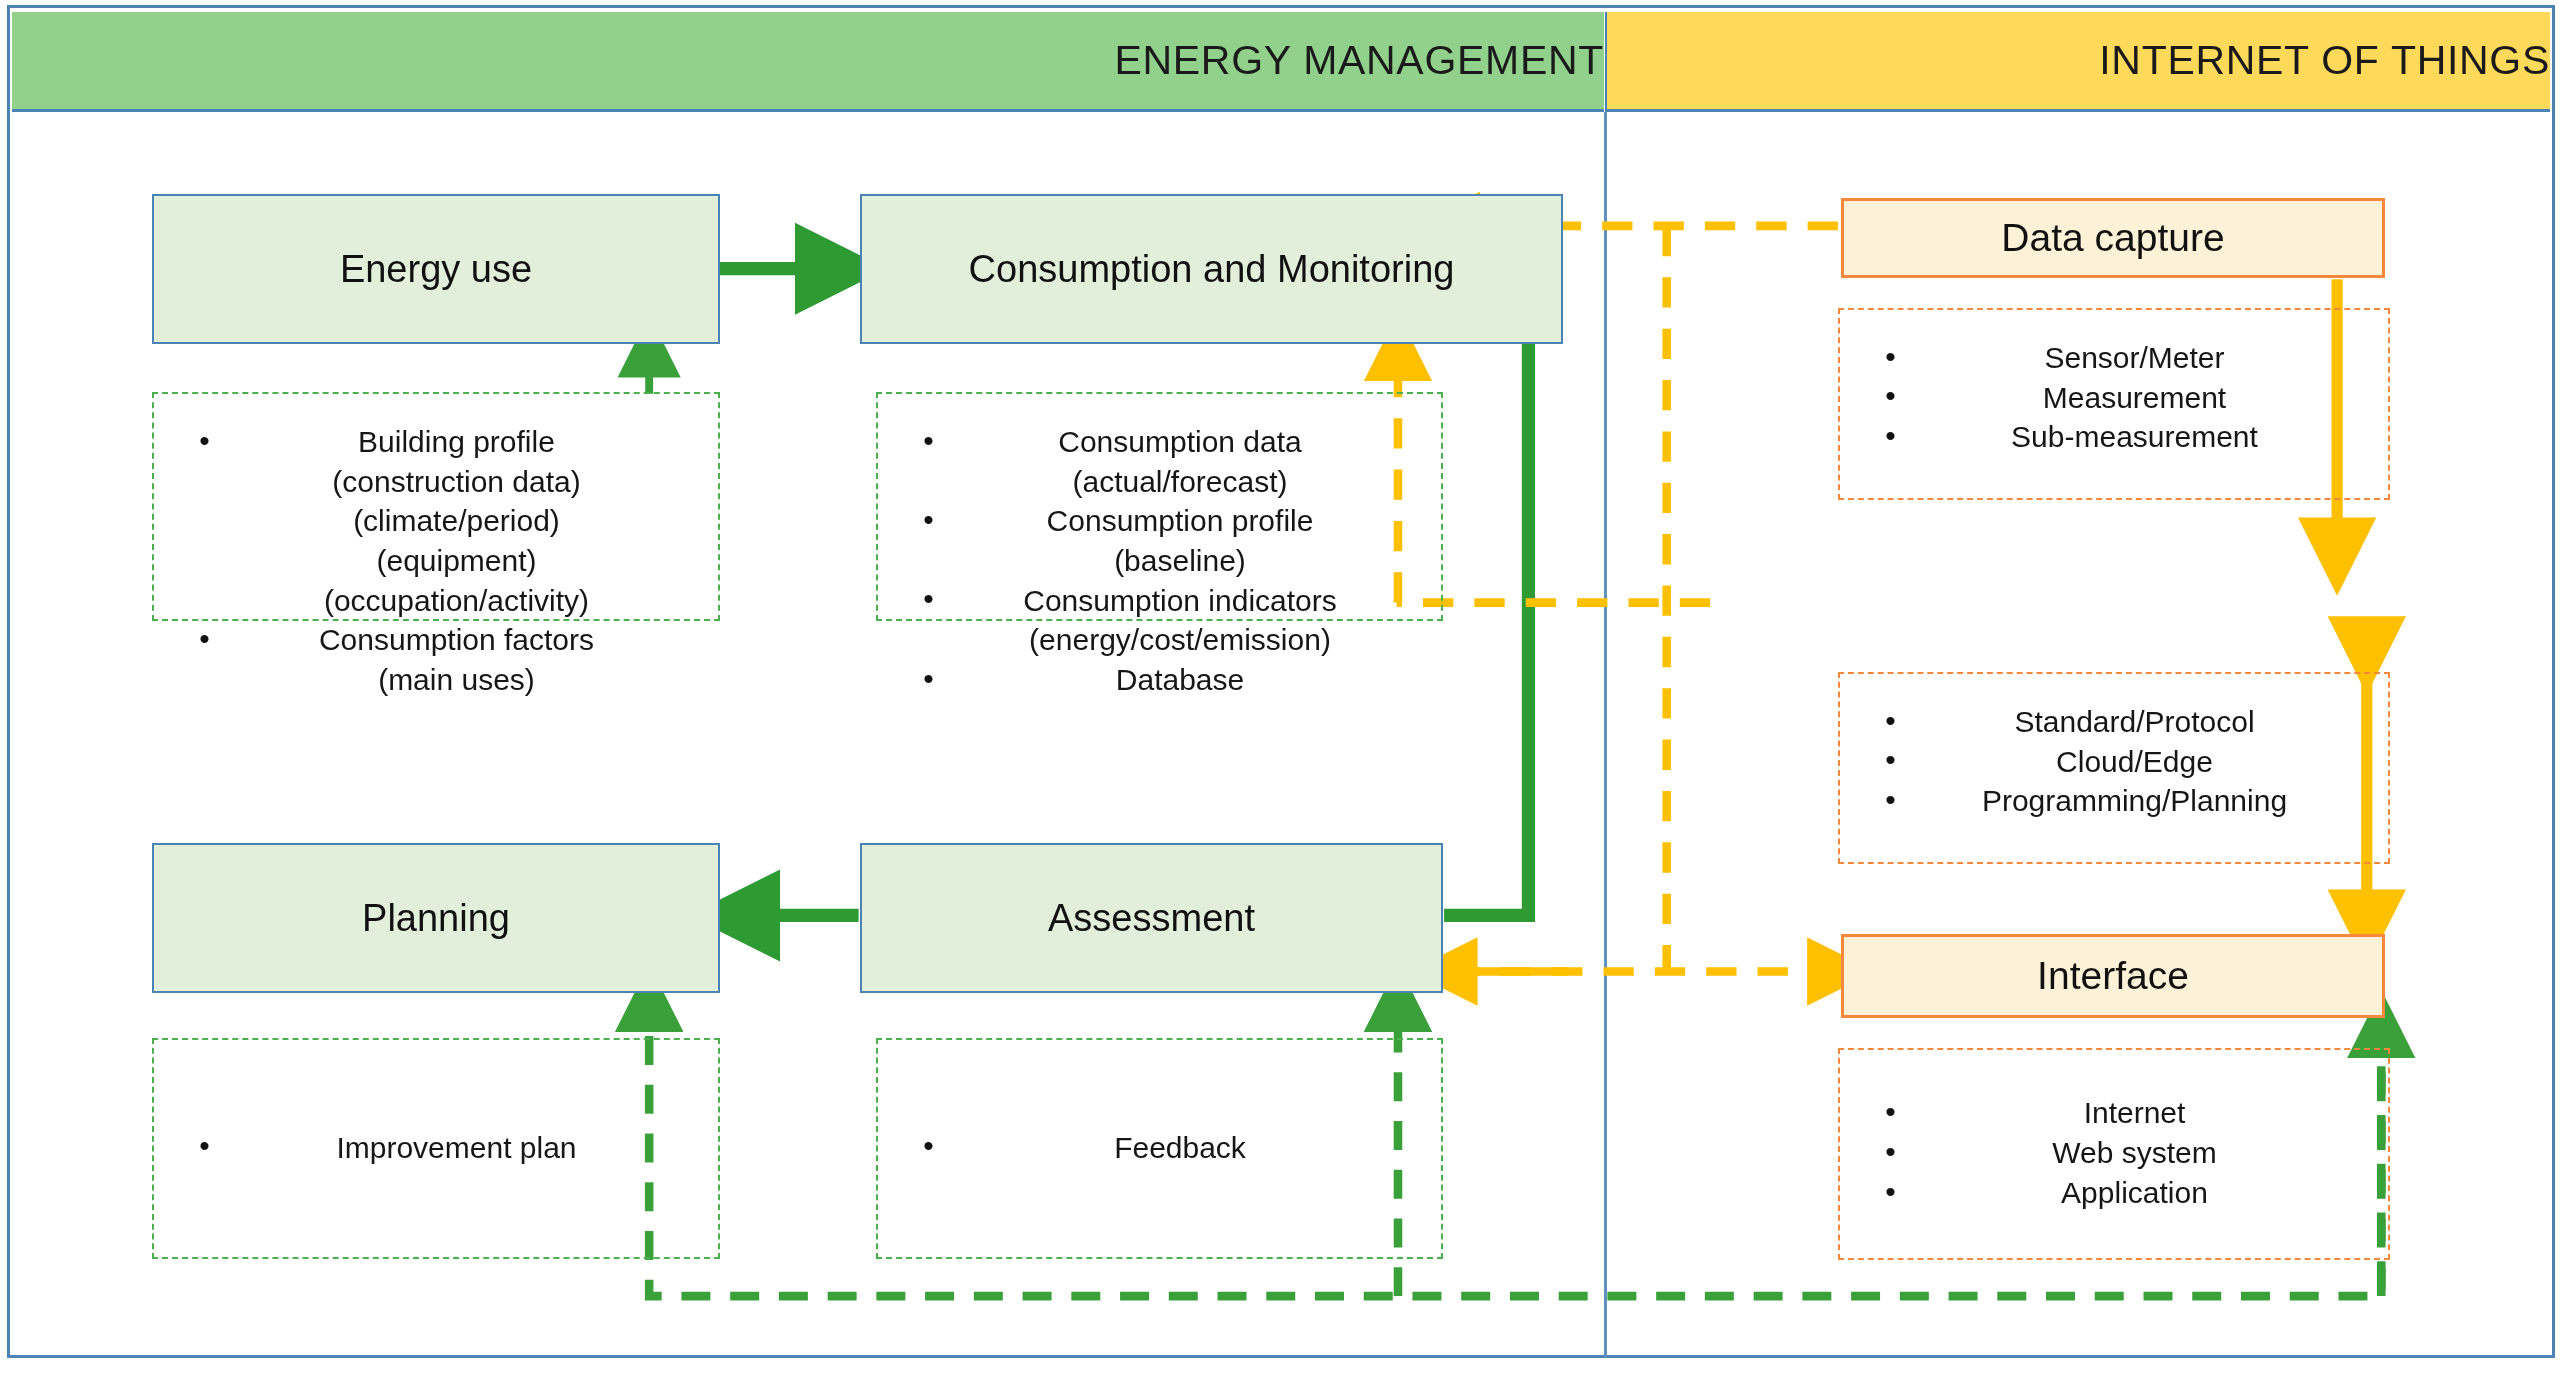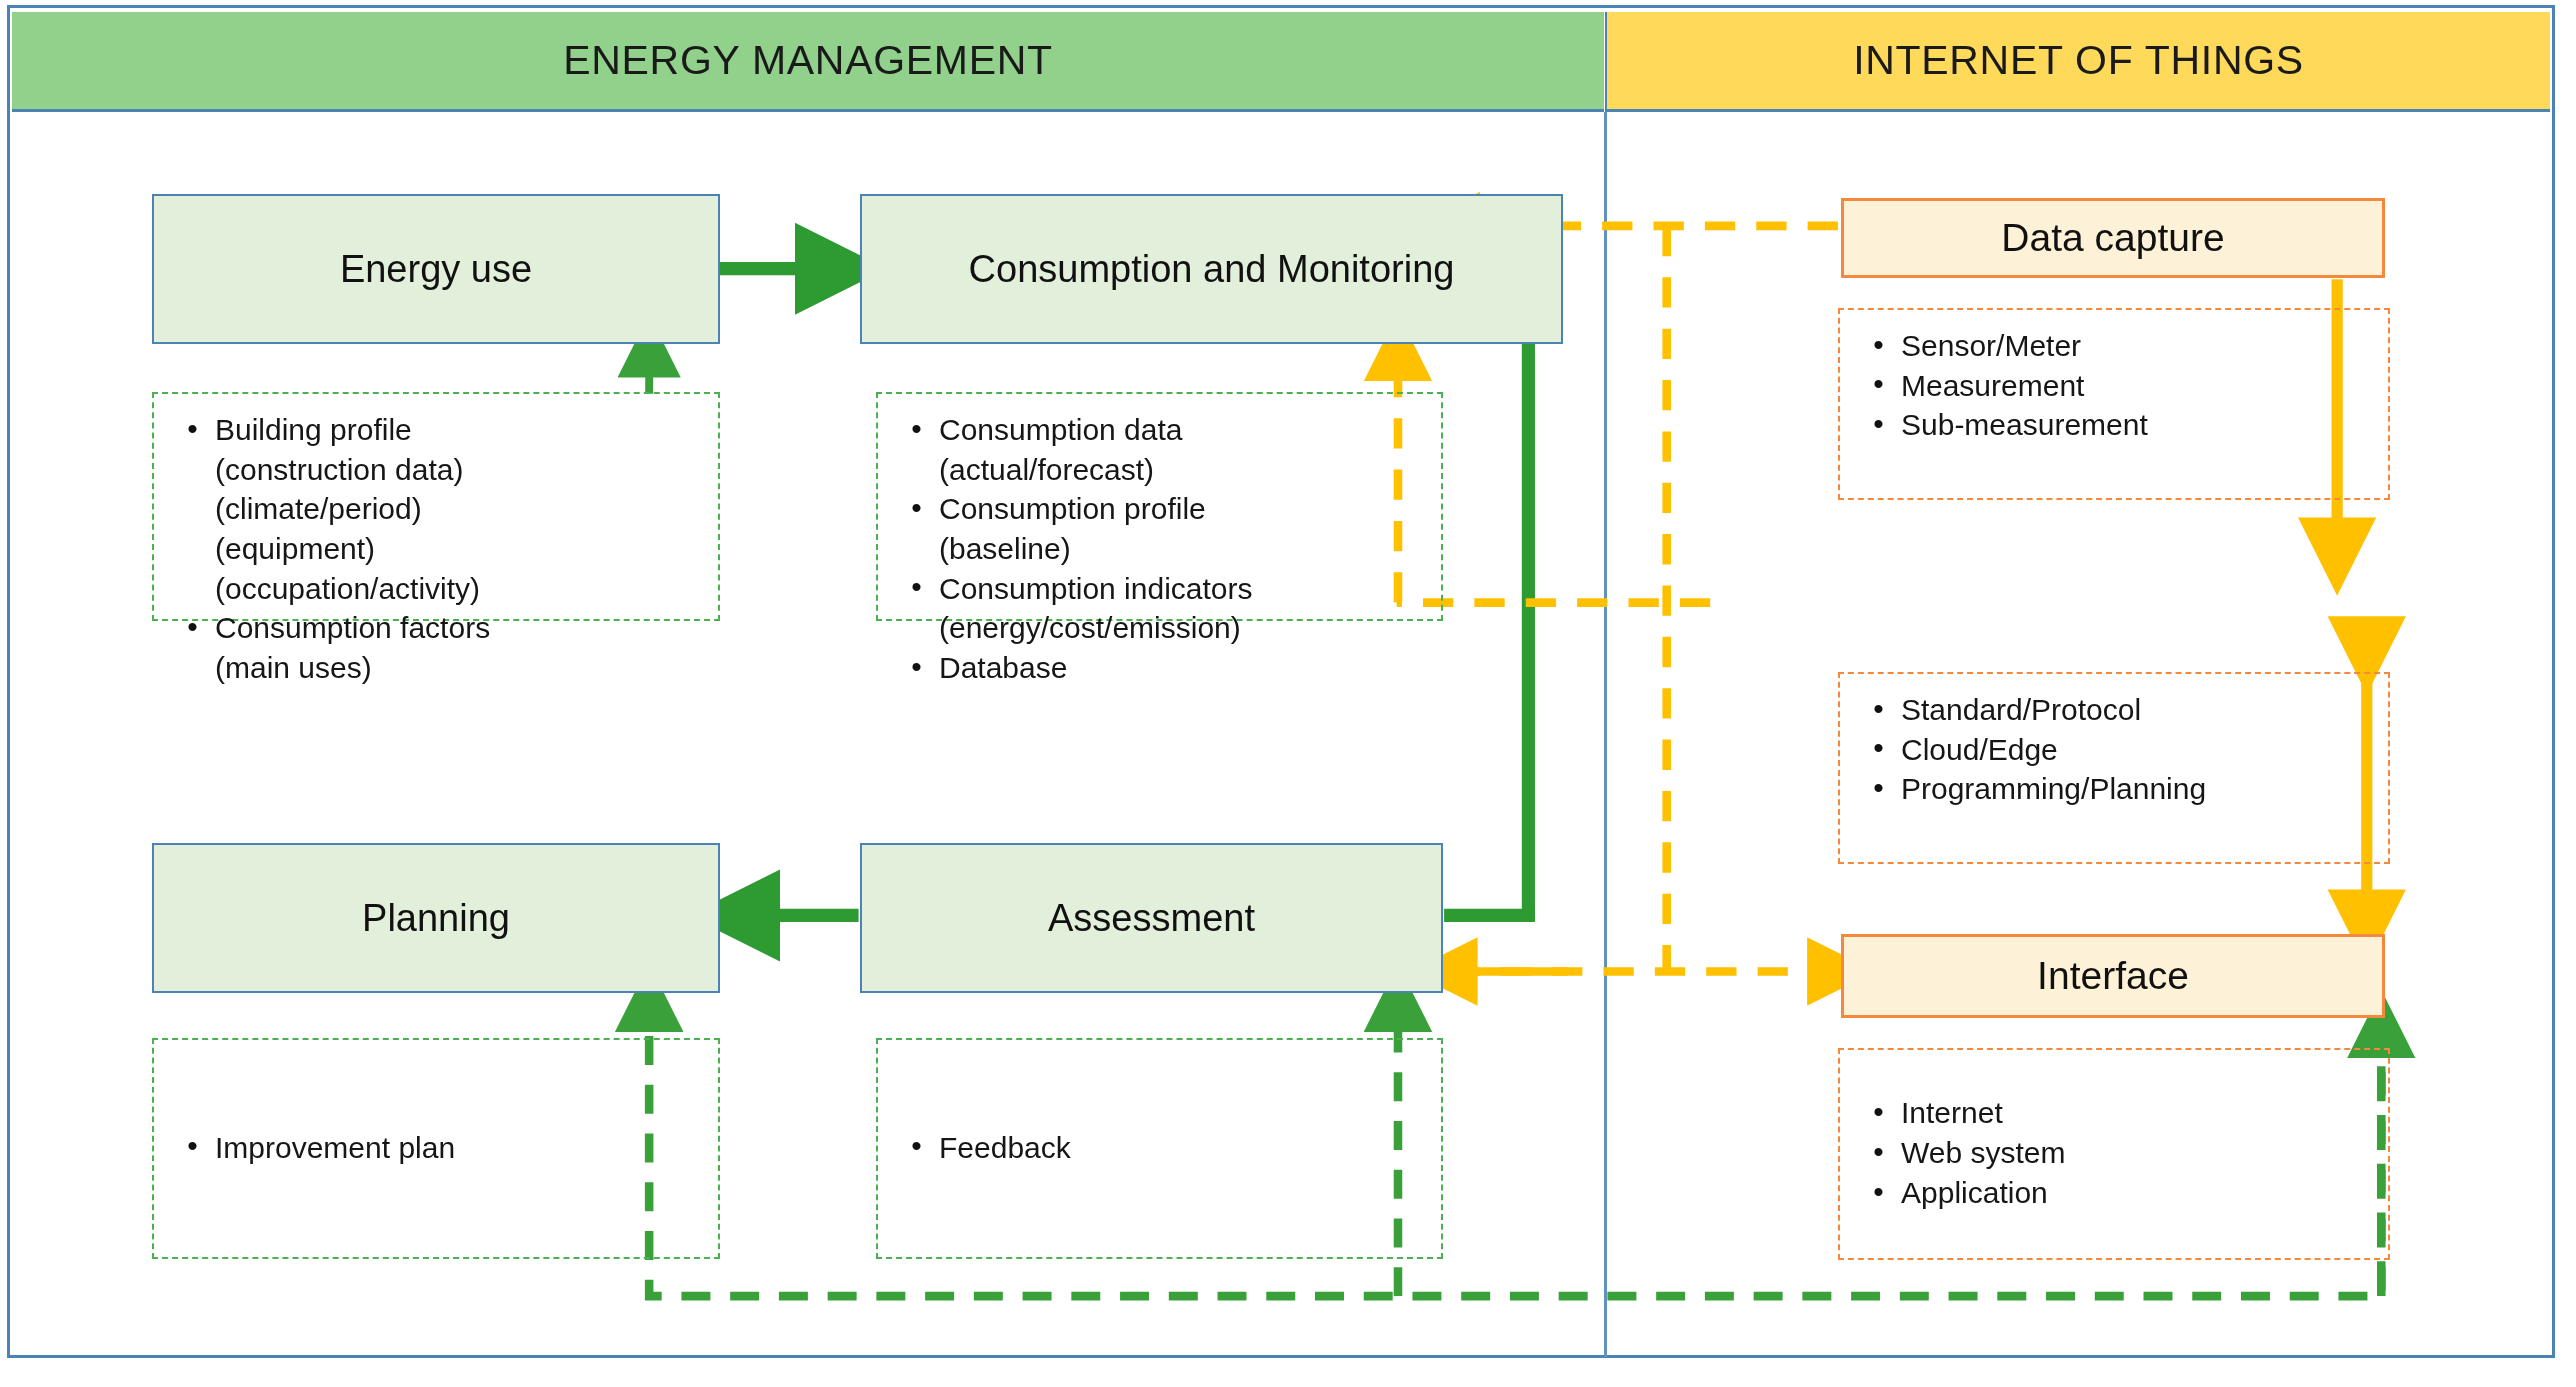--- a/index.html
+++ b/index.html
@@ -4,21 +4,21 @@
 <style>
   html,body{margin:0;padding:0;background:#fff;}
   body{font-family:"Liberation Sans",sans-serif;}
   #stage{position:relative;width:2576px;height:1387px;background:#ffffff;overflow:hidden;}
 
   
   .outer-frame{position:absolute;left:6.6px;top:5.3px;width:2548px;height:1353px;
       border:3.3px solid #4a83b4;box-sizing:border-box;background:#fff;}
 
   
-  .hdr{position:absolute;display:flex;align-items:center;justify-content:center;
+  .hdr{position:absolute;display:flex;align-items:center;justify-content:flex-end;
        box-sizing:border-box;}
   .hdr span{font-size:41px;color:#1a1a1a;letter-spacing:0.7px;white-space:nowrap;}
   .hdr-em{left:12px;top:12px;width:1592px;height:100px;background:#92d18c;
           border-bottom:3.3px solid #4a83b4;}
   .hdr-iot{left:1605px;top:12px;width:945px;height:100px;background:#ffd95a;
           border-bottom:3.3px solid #4a83b4;border-left:2px solid #4a83b4;}
 
   
   .divider{position:absolute;left:1604px;top:112px;width:2.6px;height:1245px;background:#5f93be;}
 
@@ -28,21 +28,21 @@
   .pbox span{font-size:38px;color:#111;line-height:1.18;}
   .em-box{background:#e2efdb;border:2.6px solid #4a83b4;}
   .iot-box{background:#fdf2d8;border:3.3px solid #f4883c;}
   .iot-box span{font-size:39px;}
 
   
   .dbox{position:absolute;box-sizing:border-box;background:transparent;
         padding:17px 20px 17px 24px;}
   .d-green{border:2.6px dashed #4caf50;}
   .d-orange{border:2.6px dashed #f4883c;}
-  .dbox ul{list-style:none;margin:0;padding:0;}
+  .dbox ul{list-style:none;margin:12px;padding:0;text-align:center;}
   .dbox li{position:relative;font-size:30px;line-height:1.28;color:#161616;
            padding-left:37px;margin:0 0 1.3px 0;}
   .dbox li:before{content:"\2022";position:absolute;left:9.2px;top:-1.3px;font-size:30px;color:#111;}
   .dbox li.nobul{padding-left:37px;}
   .dbox li.nobul:before{content:"";}
 
   
   svg.conn{position:absolute;left:0;top:0;width:2576px;height:1387px;pointer-events:none;}
 </style>
 </head>

